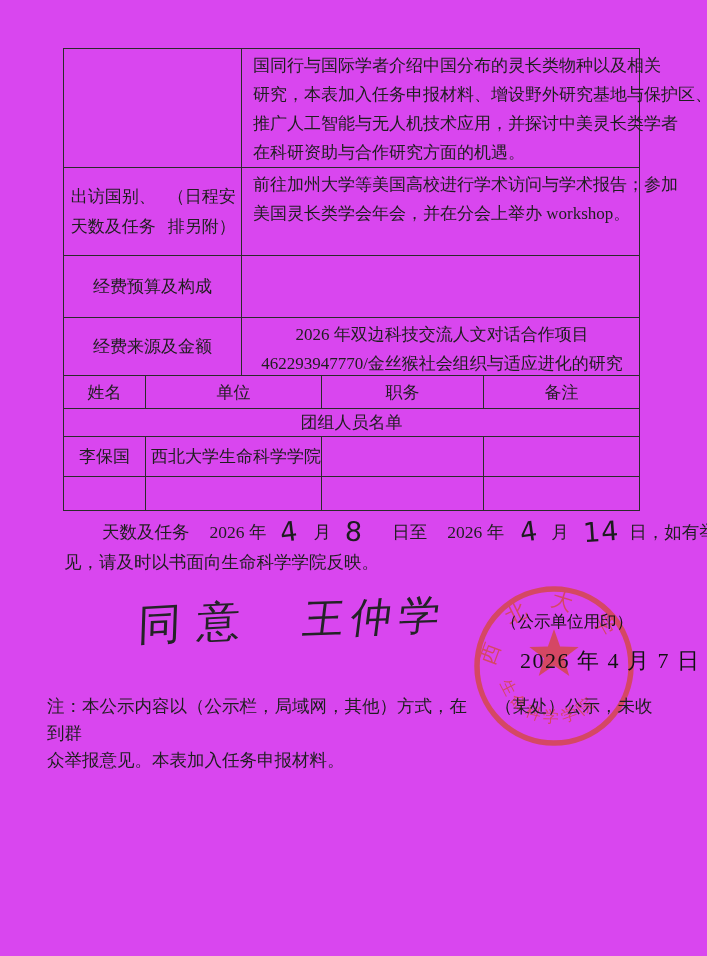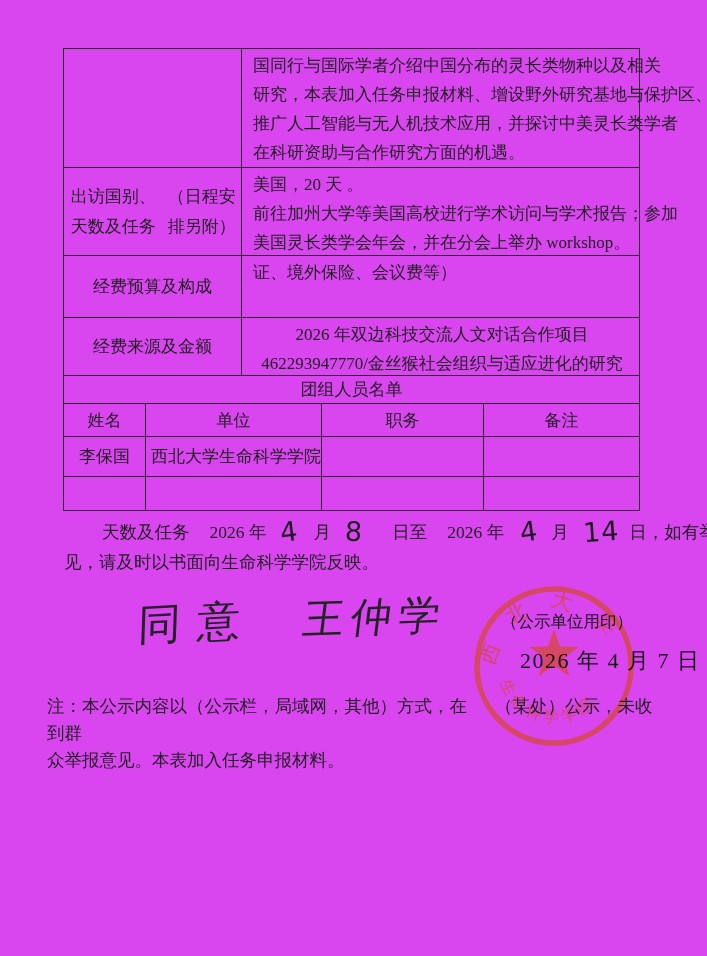--- a/index.html
+++ b/index.html
@@ -85,52 +85,50 @@
         <div class="ln">在科研资助与合作研究方面的机遇。</div>
       </div>
     </div>
 
     <div class="trow r2">
       <div class="label-cell">
         <div>出访国别、天数及任务</div>
         <div>（日程安排另附）</div>
       </div>
       <div class="content-cell">
-        <div class="ln">美国，20 天 。</div>
         <div class="ln">前往加州大学等美国高校进行学术访问与学术报告；参加</div>
         <div class="ln">美国灵长类学会年会，并在分会上举办 workshop。</div>
       </div>
     </div>
 
     <div class="trow r3">
       <div class="label-cell">经费预算及构成</div>
       <div class="content-cell">
-        <div class="ln">证、境外保险、会议费等）</div>
       </div>
     </div>
 
     <div class="trow r4">
       <div class="label-cell">经费来源及金额</div>
       <div class="content-cell">
         <div class="ln">2026 年双边科技交流人文对话合作项目</div>
         <div class="ln">462293947770/金丝猴社会组织与适应进化的研究</div>
       </div>
     </div>
 
-    <div class="trow roster-title-row">
-      <div style="width:100%;text-align:center;">团组人员名单</div>
-    </div>
-
     <div class="trow hdr-row">
       <div class="roster-grid">
         <div class="rc c-name">姓名</div>
         <div class="rc c-unit" style="justify-content:center;">单位</div>
         <div class="rc c-duty">职务</div>
         <div class="rc c-note">备注</div>
       </div>
+    </div>
+
+    <div class="trow roster-title-row">
+      <div style="width:100%;text-align:center;">团组人员名单</div>
     </div>
 
     <div class="trow data-row">
       <div class="roster-grid">
         <div class="rc c-name">李保国</div>
         <div class="rc c-unit">西北大学生命科学学院</div>
         <div class="rc c-duty"></div>
         <div class="rc c-note"></div>
       </div>
     </div>

